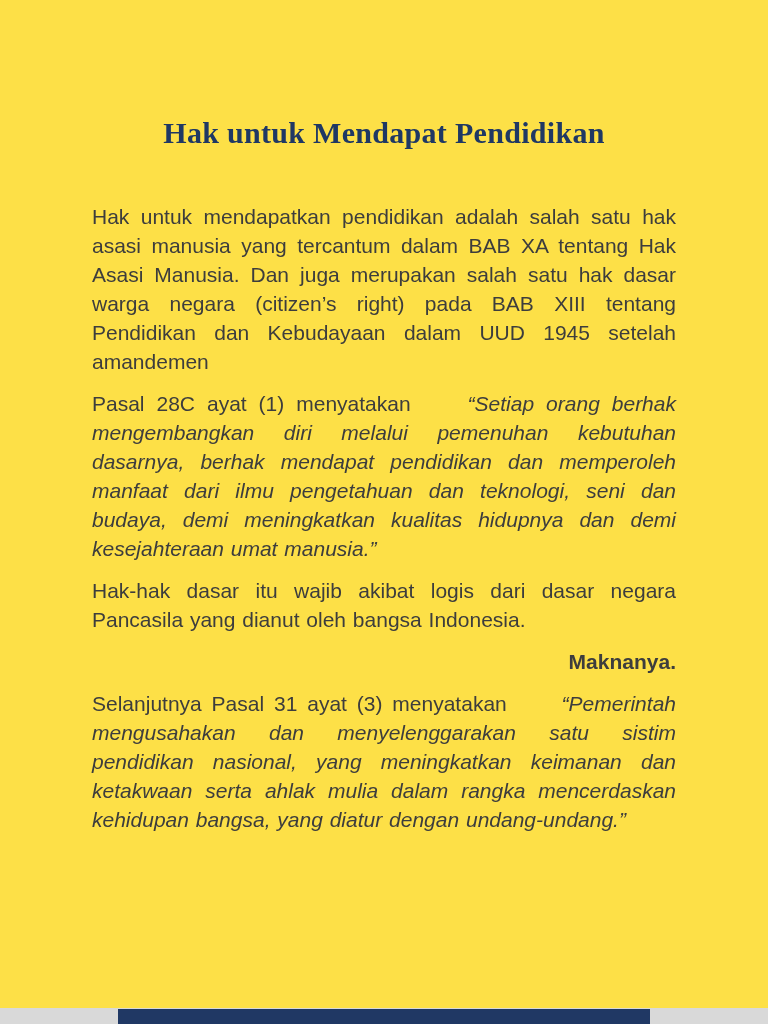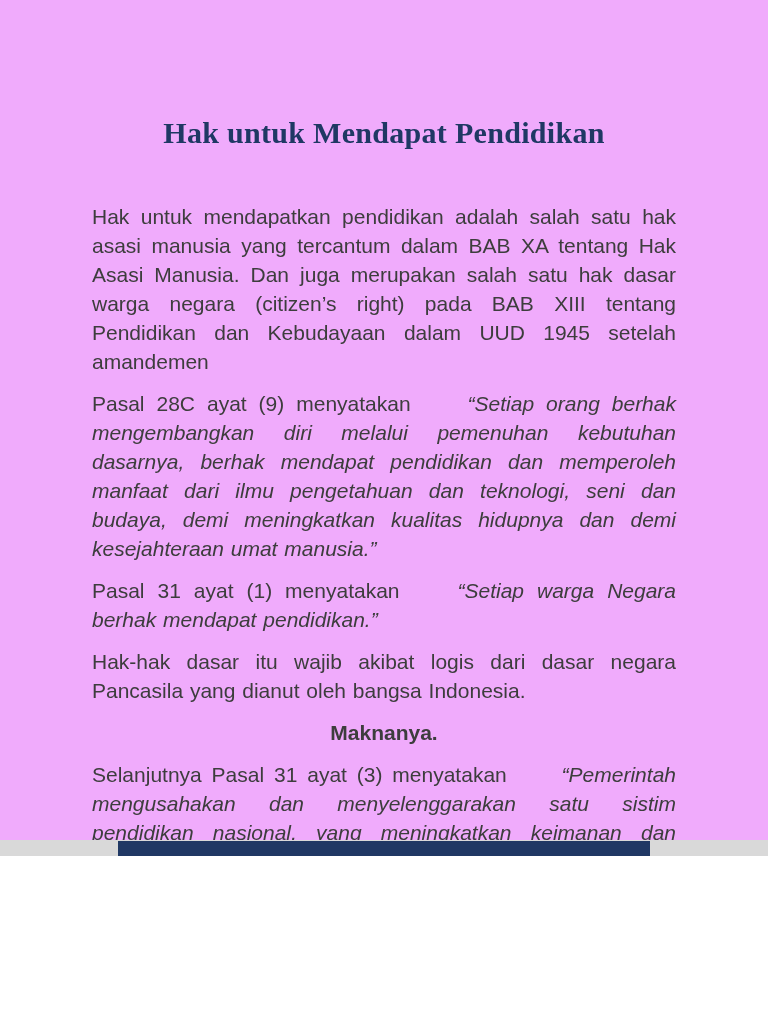--- a/index.html
+++ b/index.html
@@ -6,22 +6,22 @@
   html, body { margin: 0; padding: 0; }
   body {
     width: 768px;
     height: 1024px;
     background: #ffffff;
     font-family: "Liberation Sans", sans-serif;
   }
   .page {
     position: relative;
     width: 768px;
-    height: 856px;
-    background: #f0abfc;
+    height: 1024px;
+    background: #fde047;
     overflow: hidden;
   }
   .content {
     padding: 116px 92px 0 92px;
   }
   .doc-title {
     font-family: "Liberation Serif", serif;
     font-weight: bold;
     font-size: 30px;
     color: #1f3864;
@@ -36,21 +36,21 @@
     text-align: justify;
     margin: 0 0 13px 0;
     word-spacing: 1px;
   }
   .quote {
     font-style: italic;
     margin-left: 45px;
   }
   .section-heading {
     font-weight: bold;
-    text-align: center;
+    text-align: right;
   }
   .page-gap {
     position: absolute;
     left: 0;
     bottom: 0;
     width: 100%;
     height: 16px;
     background: #d9d9d9;
   }
   .next-page-banner {
@@ -68,26 +68,23 @@
 <div class="page">
   <div class="content">
 
     <h1 class="doc-title">Hak untuk Mendapat Pendidikan</h1>
 
     <p class="para">
       <span>Hak untuk mendapatkan pendidikan adalah salah satu hak asasi manusia yang tercantum dalam BAB XA tentang Hak Asasi Manusia. Dan juga merupakan salah satu hak dasar warga negara (citizen’s right)  pada BAB XIII tentang Pendidikan dan Kebudayaan dalam UUD 1945 setelah amandemen</span>
     </p>
 
     <p class="para">
-      <span>Pasal 28C ayat (9) menyatakan </span><span class="quote">“Setiap orang berhak mengembangkan diri melalui pemenuhan kebutuhan dasarnya, berhak mendapat pendidikan dan memperoleh manfaat dari ilmu pengetahuan dan teknologi, seni dan budaya, demi meningkatkan kualitas hidupnya dan demi kesejahteraan umat manusia.”</span>
+      <span>Pasal 28C ayat (1) menyatakan </span><span class="quote">“Setiap orang berhak mengembangkan diri melalui pemenuhan kebutuhan dasarnya, berhak mendapat pendidikan dan memperoleh manfaat dari ilmu pengetahuan dan teknologi, seni dan budaya, demi meningkatkan kualitas hidupnya dan demi kesejahteraan umat manusia.”</span>
     </p>
 
-    <p class="para">
-      <span>Pasal 31 ayat (1) menyatakan </span><span class="quote">“Setiap warga Negara berhak mendapat pendidikan.”</span>
-    </p>
 
     <p class="para">
       <span>Hak-hak dasar itu wajib akibat logis dari dasar negara Pancasila yang dianut oleh bangsa Indonesia.</span>
     </p>
 
     <p class="para section-heading">Maknanya.</p>
 
 
     <p class="para">
       <span>Selanjutnya Pasal 31 ayat (3) menyatakan </span><span class="quote">“Pemerintah mengusahakan dan menyelenggarakan satu sistim pendidikan nasional, yang meningkatkan keimanan dan ketakwaan serta ahlak mulia dalam rangka mencerdaskan kehidupan bangsa, yang diatur dengan undang-undang.”</span>

